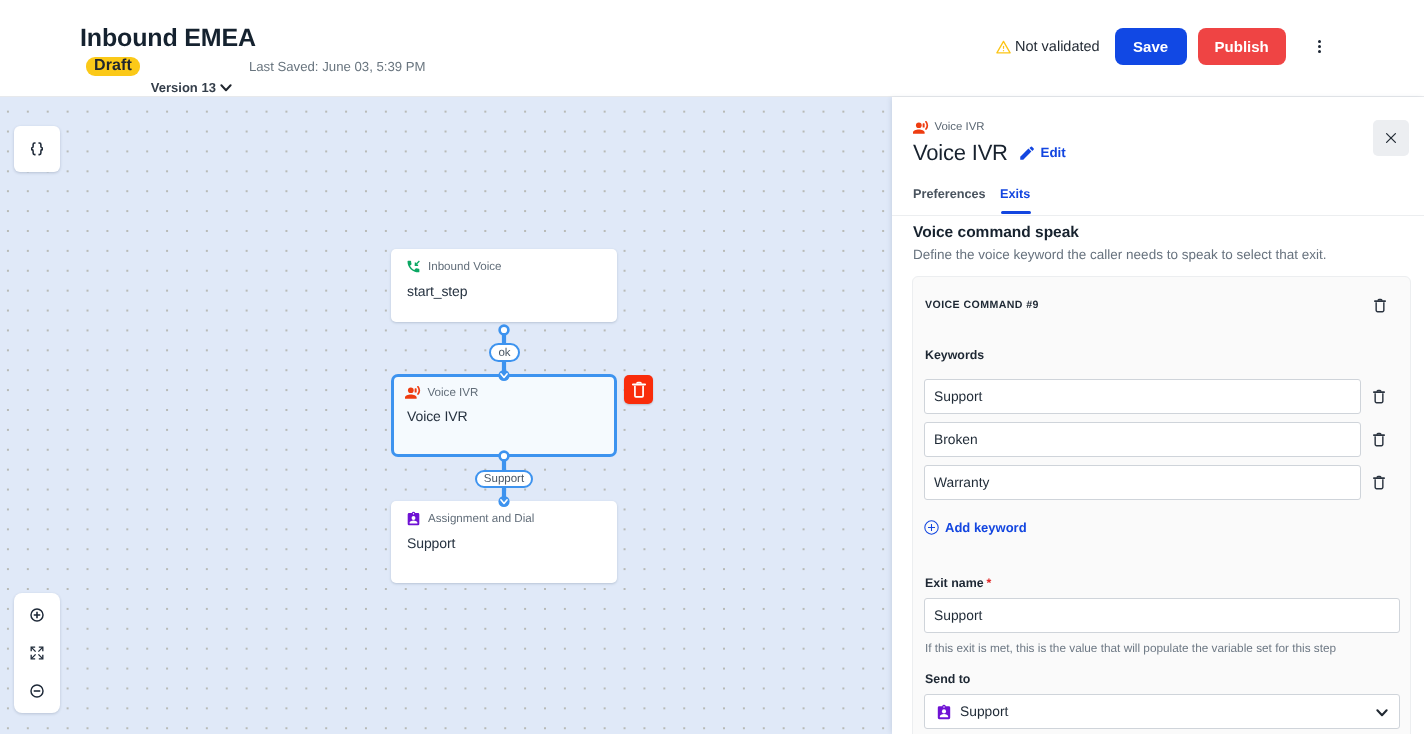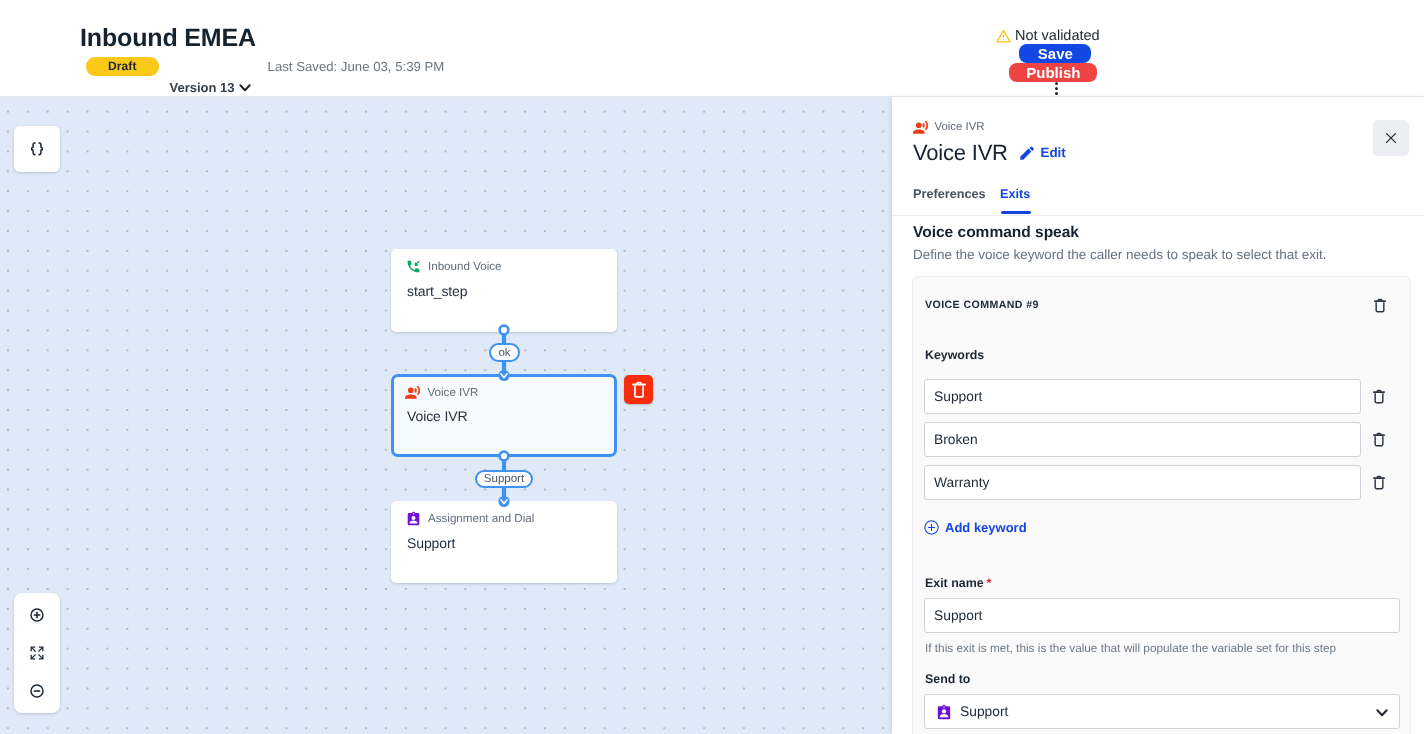--- a/index.html
+++ b/index.html
@@ -10,24 +10,24 @@
     background:#fff; color:#1f2933;
     -webkit-font-smoothing:antialiased;
     text-rendering:geometricPrecision;
   }
   .app { position:relative; width:1424px; height:734px; }
 
   
   .header { position:absolute; left:0; top:0; width:1424px; height:97px; background:#fff; border-bottom:1px solid #e7e9ec; }
   .hdr-title { position:absolute; left:80px; top:21px; font-size:25px; font-weight:700; letter-spacing:-0.15px; color:#15222f; line-height:34px; }
   .hdr-meta { position:absolute; left:86px; top:56px; display:flex; align-items:center; height:20px; }
-  .badge-draft { background:#fbc918; color:#20262e; font-size:12px; font-weight:700; border-radius:9px; height:19px; padding:0 22px; display:flex; align-items:center; letter-spacing:0.1px; }
+  .badge-draft { background:#fbc918; color:#20262e; font-size:16px; font-weight:700; border-radius:9px; height:19px; padding:0 8px; display:flex; align-items:center; letter-spacing:0.1px; }
   .version { margin-left:11px; font-size:13px; font-weight:700; color:#343e4a; display:flex; align-items:center; gap:4px; cursor:pointer;margin-top:43px; }
   .saved { margin-left:17px; font-size:13.2px; color:#69757f; }
-  .hdr-right { position:absolute; left:996px; top:28px; height:37px; display:flex; align-items:center;flex-direction:column; }
+  .hdr-right { position:absolute; left:996px; top:28px; height:37px; display:flex; align-items:center; }
   .notvalidated { display:flex; align-items:center; gap:4px; font-size:14.5px; color:#1e2630; }
   .btn { border:none; border-radius:8px; font-size:15px; font-weight:700; cursor:pointer; font-family:inherit; height:37px; display:flex; align-items:center; justify-content:center; }
   .btn-save { background:#1148e4; color:#fff; width:72px; margin-left:15px; }
   .btn-publish { background:#ef4444; color:#fff; width:88px; margin-left:11px; }
   .kebab { width:34px; height:37px; margin-left:17px; display:flex; flex-direction:column; align-items:center; justify-content:center; gap:1.8px; cursor:pointer; }
   .kebab i { width:3.2px; height:3.2px; border-radius:50%; background:#1c2633; display:block; }
 
   
   .canvas { position:absolute; left:0; top:97px; width:892px; height:637px; overflow:hidden;
     background-color:#e0e9f8;
@@ -156,21 +156,21 @@
       </div>
     </div>
 
     <svg class="edge" style="left:0;top:0;width:892px;height:637px">
       <path d="M504 233 V279" stroke="#3d93ef" stroke-width="4.2" fill="none"></path>
       <circle cx="504" cy="233" r="4.4" fill="#fff" stroke="#3d93ef" stroke-width="2.6"></circle>
       <path d="M504 359 V406" stroke="#3d93ef" stroke-width="4.2" fill="none"></path>
       <circle cx="504" cy="359" r="4.4" fill="#fff" stroke="#3d93ef" stroke-width="2.6"></circle>
     </svg>
 
-    <div class="node" style="left:391px;top:152px;height:83px">
+    <div class="node" style="left:391px;top:152px;height:73px">
       <div class="node-hd">
         <svg width="15" height="15" viewBox="0 0 24 24">
           <path d="M6.4 10.6c1.5 2.9 3.9 5.3 6.8 6.8l2.3-2.3c.3-.3.7-.4 1.1-.2 1.2.4 2.4.6 3.7.6.6 0 1.1.5 1.1 1.1v3.6c0 .6-.5 1.1-1.1 1.1C10.2 21.3 2.4 13.5 2.4 3.8c0-.6.5-1.1 1.1-1.1h3.6c.6 0 1.1.5 1.1 1.1 0 1.3.2 2.5.6 3.7.1.4 0 .8-.2 1.1z" fill="#0ba763"></path>
           <path d="M21.4 3.3 L14.4 10.3" fill="none" stroke="#0ba763" stroke-width="2.1" stroke-linecap="butt"></path>
           <path d="M14 5.6 v5.4 h5.4 v-2.2 h-3.2 v-3.2 z" fill="#0ba763"></path>
         </svg>
         <span>Inbound Voice</span>
       </div>
       <div class="node-title">start_step</div>
     </div>

